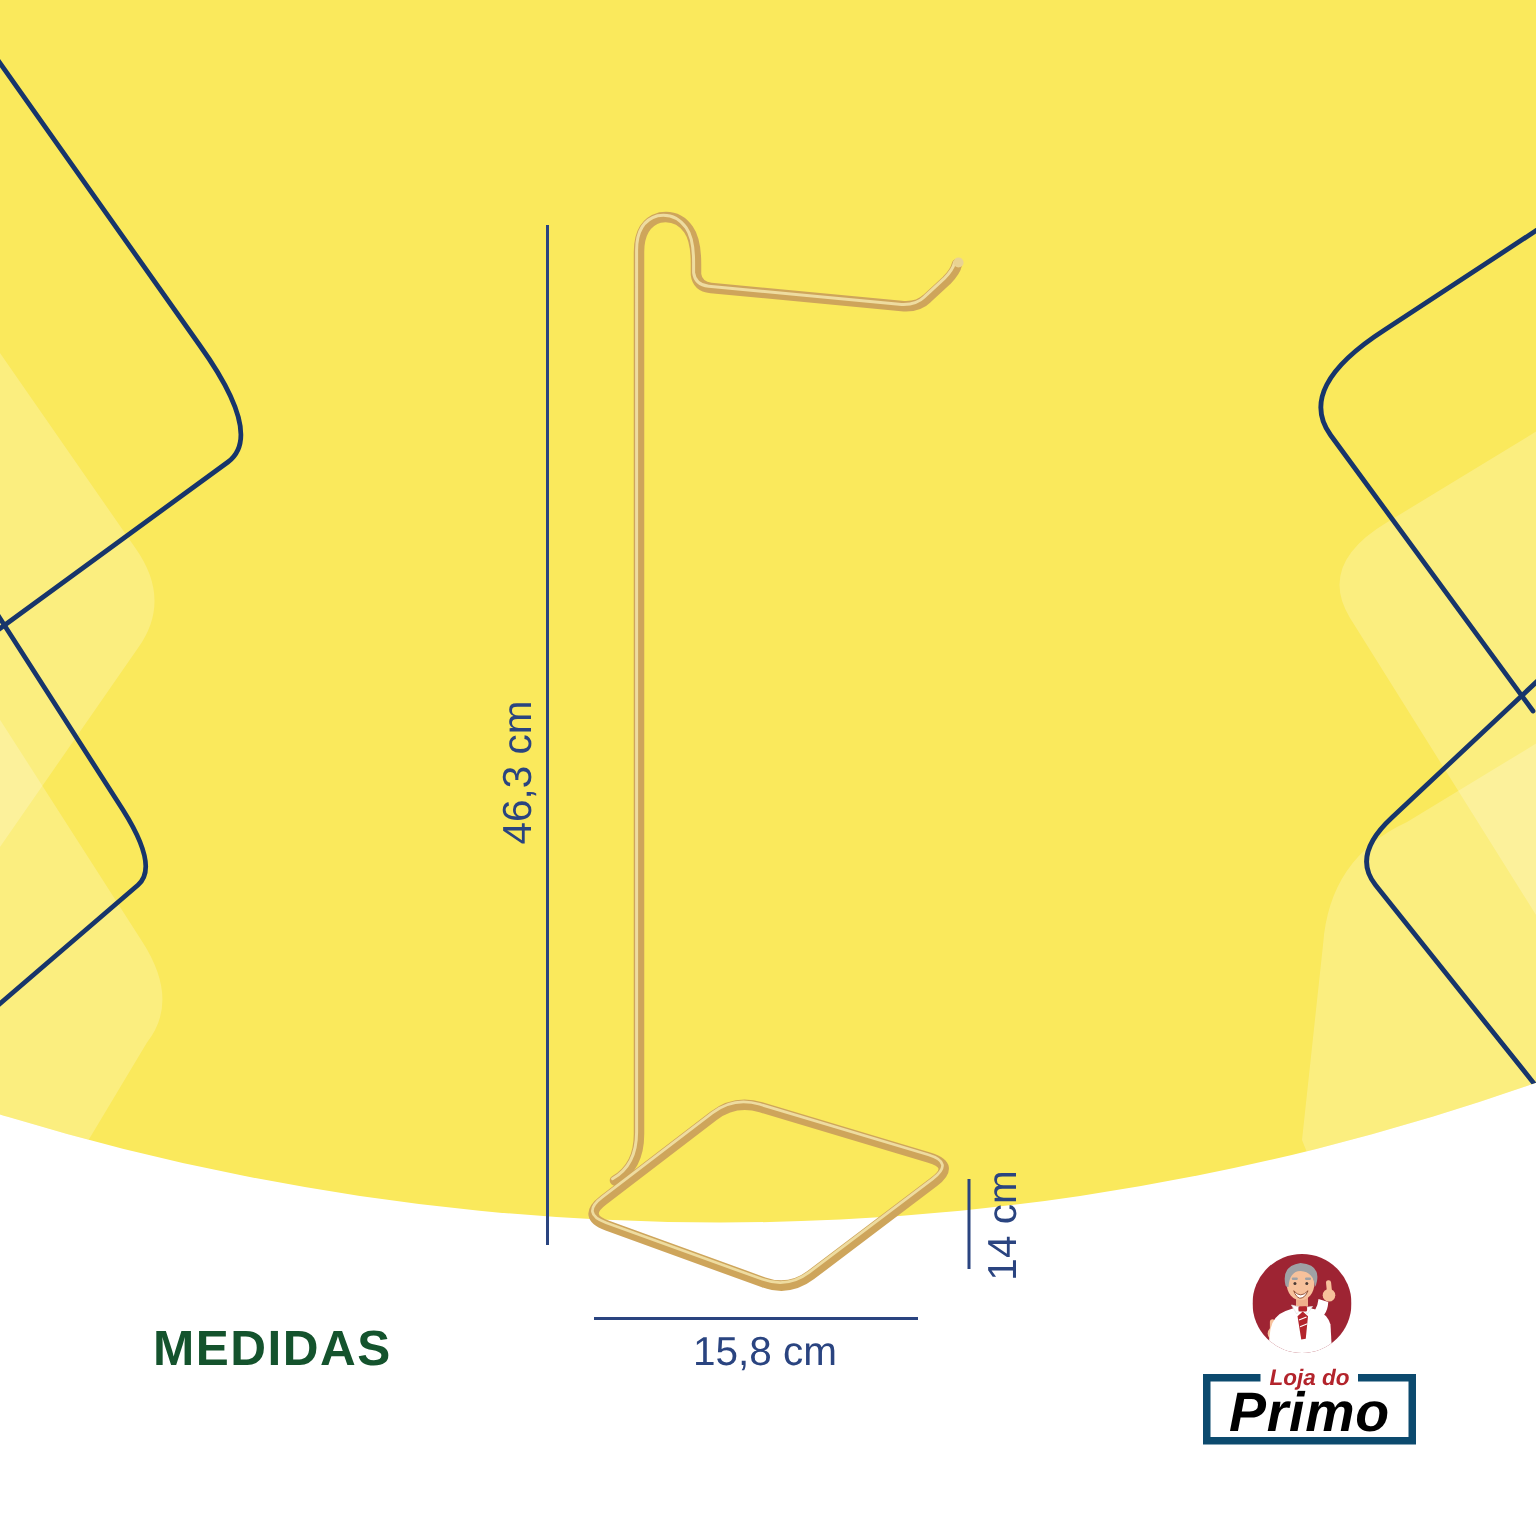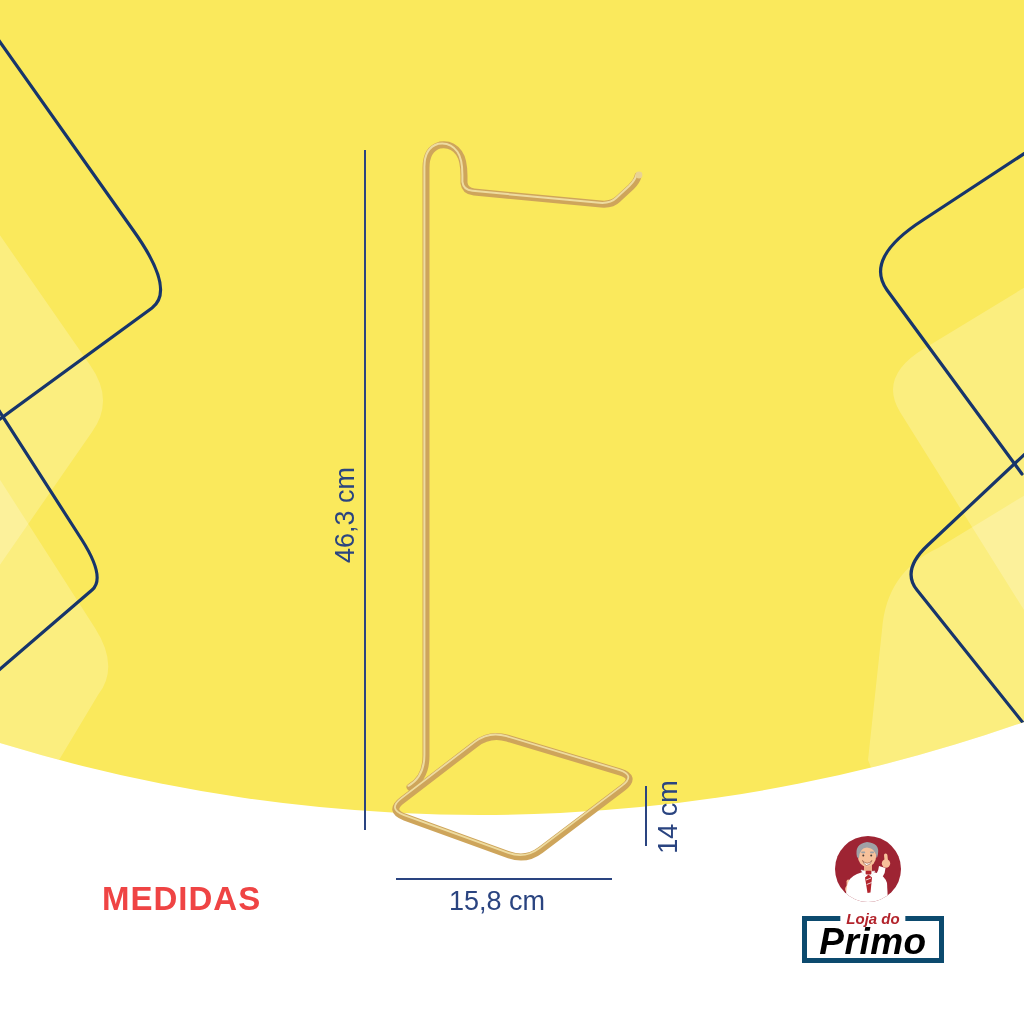--- a/index.html
+++ b/index.html
@@ -16,21 +16,21 @@
   .decor{position:absolute;left:0;top:0;}
   
   .product{position:absolute;left:0;top:0;}
   .dim-line{position:absolute;background:#2A4480;}
   .dim-label{
     position:absolute;color:#2A4480;font-size:27px;line-height:30px;
     text-align:center;white-space:nowrap;
   }
   .rot{transform:rotate(-90deg);}
   .medidas{
-    position:absolute;left:102px;top:880px;color:#ef4444;
+    position:absolute;left:102px;top:880px;color:#14532d;
     font-size:33px;font-weight:bold;letter-spacing:1px;
   }
   
   .mascot{position:absolute;left:835px;top:836px;}
   .logo-box{
     position:absolute;left:802px;top:916px;width:142px;height:47px;
     border:5px solid #0c4a6e;background:#ffffff;box-sizing:border-box;
     text-align:center;
     font-style:italic;
   }
@@ -85,21 +85,21 @@
       <path d="M 402.3,800.1 L 475.7,743.9 Q 490,733 507.3,738.2 L 619.7,771.8 Q 637,777 622.6,787.9
                L 540.4,850.1 Q 526,861 509.1,854.9 L 404.9,817.1 Q 388,811 402.3,800.1 Z" stroke="#EEDCA0" stroke-width="1.8" transform="translate(-0.8,-2)"></path>
     </g>
   </svg>
 
   <div class="dim-line" style="left:364px;top:150px;width:2px;height:680px;"></div>
   <div class="dim-line" style="left:396px;top:878px;width:216px;height:2px;"></div>
   <div class="dim-line" style="left:645px;top:786px;width:2px;height:60px;"></div>
 
   <span class="dim-label rot" style="left:280px;top:500px;width:130px;">46,3 cm</span>
-  <span class="dim-label" style="left:417px;top:886px;width:160px;">15,8 cm</span>
+  <span class="dim-label" style="left:430px;top:886px;width:160px;">15,8 cm</span>
   <span class="dim-label rot" style="left:613px;top:802px;width:110px;">14 cm</span>
 
   <div class="medidas">MEDIDAS</div>
 
   <svg class="mascot" width="66" height="66" viewBox="0 0 66 66">
     <defs>
         <clipPath id="mclip">
           <circle cx="33" cy="33" r="33"></circle>
         </clipPath>
       </defs>

